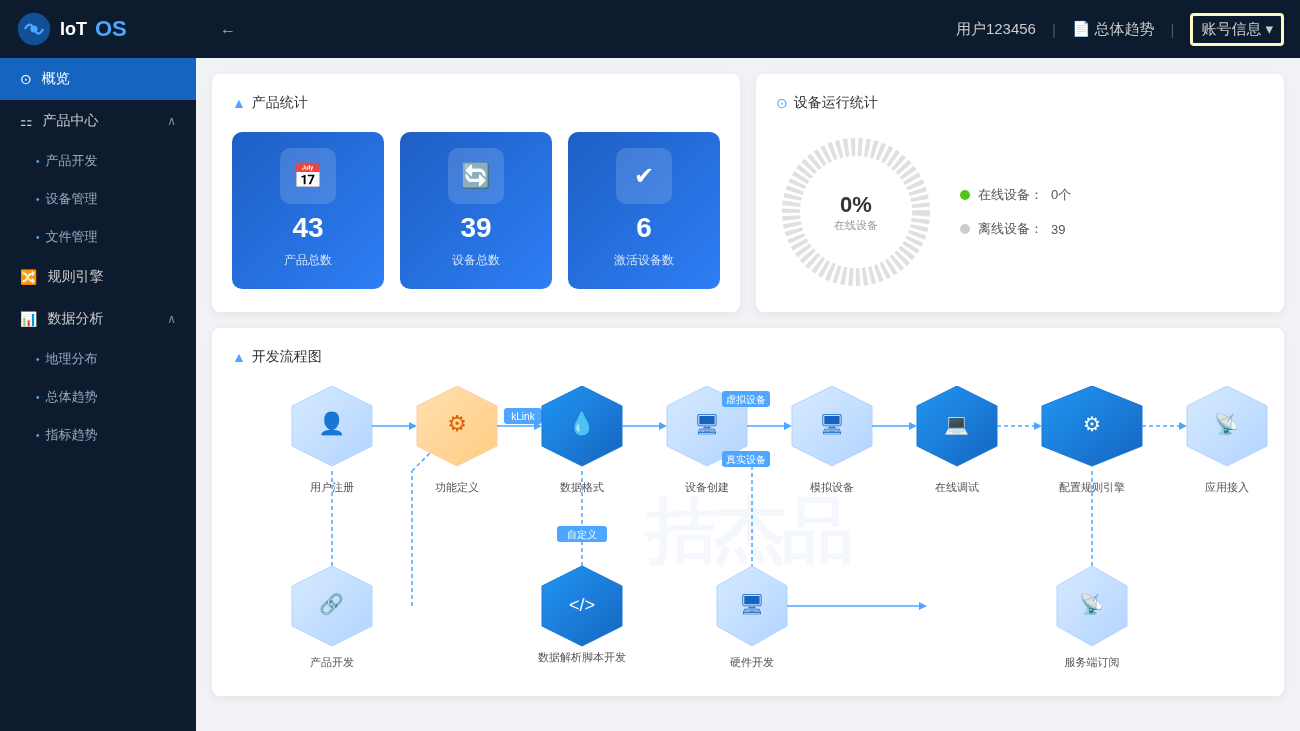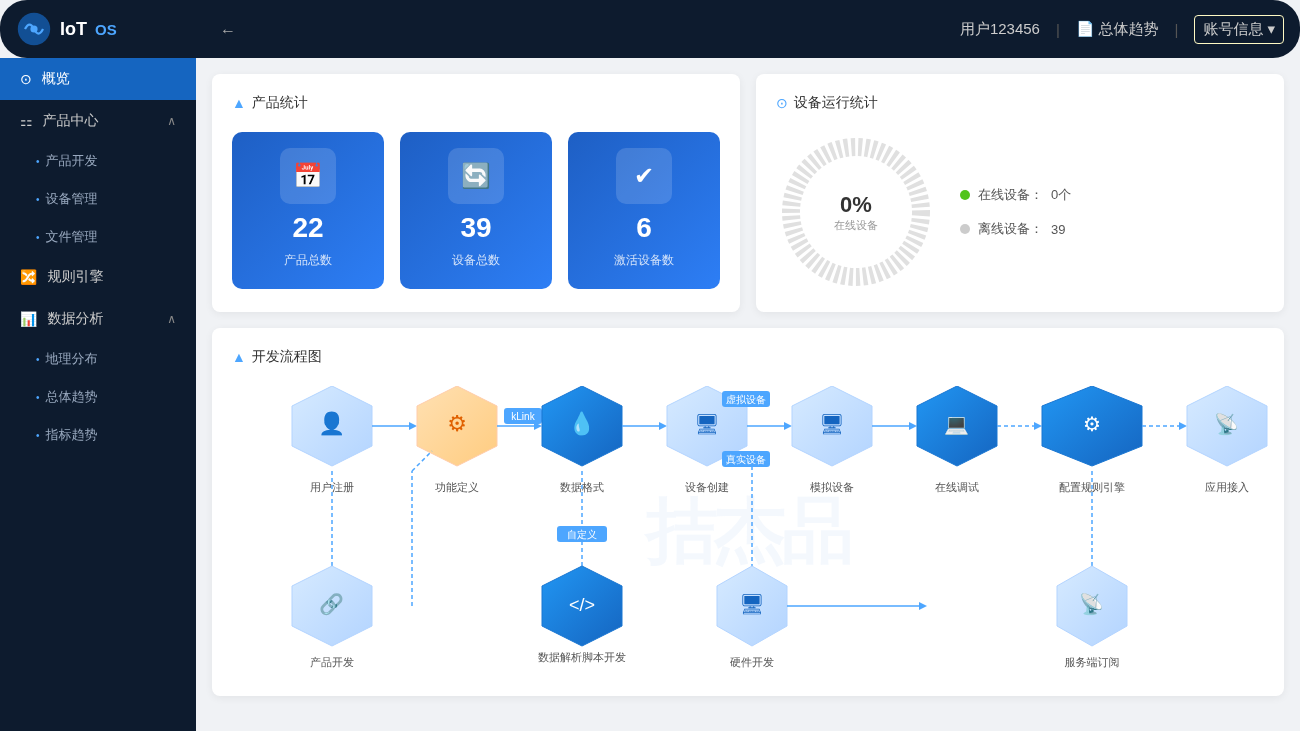--- a/index.html
+++ b/index.html
@@ -7,37 +7,36 @@
 
     
     .topbar {
       height: 58px;
       background: #0d1b2e;
       display: flex;
       align-items: center;
       padding: 0 16px;
       position: relative;
       z-index: 10;
-      border-radius: 27px;
     }
     .topbar-logo {
       display: flex;
       align-items: center;
       gap: 8px;
       color: #fff;
       font-size: 18px;
       font-weight: bold;
       width: 196px;
     }
     .logo-icon {
       width: 36px;
       height: 36px;
     }
     .logo-text-iot { color: #fff; font-size: 18px; font-weight: bold; }
-    .logo-text-os { color: #4da6ff; font-size: 15px; font-weight: bold; text-align: center; }
+    .logo-text-os { color: #4da6ff; font-size: 22px; font-weight: bold; text-align: center; }
     .topbar-back {
       color: #aaa;
       font-size: 16px;
       cursor: pointer;
       margin-left: 8px;
     }
     .topbar-right {
       margin-left: auto;
       display: flex;
       align-items: center;
@@ -52,21 +51,21 @@
       gap: 4px;
       color: #ccc;
       cursor: pointer;
     }
     .topbar-account {
       display: flex;
       align-items: center;
       gap: 4px;
       color: #ccc;
       cursor: pointer;
-      border: 1px solid #fef9c3;
+      border: 3px solid #fef9c3;
       padding: 4px 8px;
       border-radius: 4px;
     }
 
     
     .main-layout {
       display: flex;
       flex: 1;
       overflow: hidden;
     }
@@ -367,21 +366,21 @@
 
       <div class="card">
         <div class="card-title">
           <span class="card-title-icon">▲</span>
           <span>产品统计</span>
         </div>
         <div class="stats-row">
 
           <div class="stat-card">
             <div class="stat-icon-circle">📅</div>
-            <div class="stat-number">22</div>
+            <div class="stat-number">43</div>
             <div class="stat-label">产品总数</div>
           </div>
 
           <div class="stat-card">
             <div class="stat-icon-circle">🔄</div>
             <div class="stat-number">39</div>
             <div class="stat-label">设备总数</div>
           </div>
 
           <div class="stat-card">

